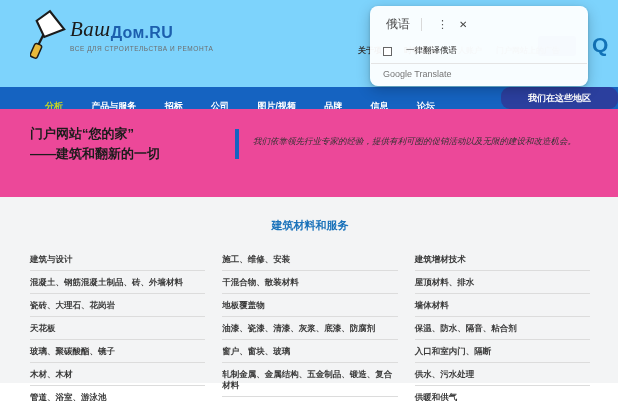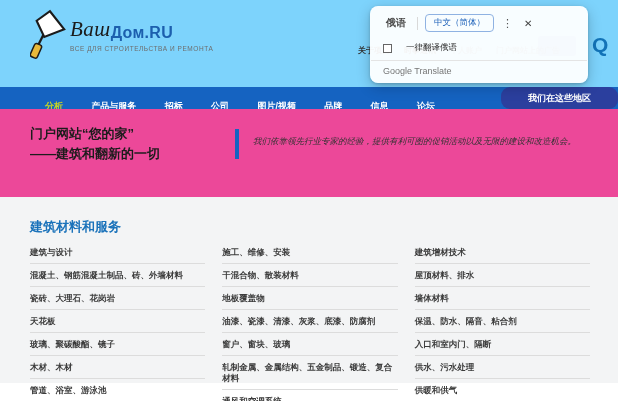--- a/index.html
+++ b/index.html
@@ -26,21 +26,21 @@
   .cta-btn { position:absolute; left:538px; top:36px; width:38px; height:20px;
     background:#2e62b5; border-radius:2px; opacity:.45; z-index:1; }
   .search-q { position:absolute; left:592px; top:34px; font-size:21px; font-weight:900;
     color:#1273b8; cursor:pointer; line-height:1; }
 
   
   .gt-popup { position:absolute; left:370px; top:6px; width:218px; z-index:5;
     background:rgba(255,255,255,.95); border-radius:8px;
     box-shadow:0 1px 3px rgba(0,0,0,.18), 0 4px 14px rgba(0,0,0,.22); }
   .gt-tabs { display:flex; align-items:center; padding:7px 10px 4px 12px; }
-  .gt-tab-src { font-size:10px; color:#4a4a4a; padding:3px 4px; cursor:pointer;font-weight:bold; }
+  .gt-tab-src { font-size:12px; color:#4a4a4a; padding:3px 4px; cursor:pointer; }
   .gt-vdiv { width:1px; height:13px; background:#d9d9d9; margin:0 7px; }
   .gt-tab-tgt { font-size:8.5px; color:#1a5fb8; border:1px solid #8fb2e2; border-radius:4px;
     padding:2px 8px; cursor:pointer; white-space:nowrap; }
   .gt-dots { font-size:11px; color:#555; margin-left:8px; cursor:pointer; }
   .gt-close { font-size:10px; color:#444; margin-left:11px; cursor:pointer; }
   .gt-check-row { display:flex; align-items:center; gap:14px; padding:5px 12px 6px 13px; }
   .gt-checkbox { width:9px; height:9px; border:1.2px solid #666; background:#fff; cursor:pointer; flex:none; }
   .gt-check-label { font-size:8.5px; color:#222; }
   .gt-hdiv { height:1px; background:#e4e4e4; margin:0 1px; }
   .gt-brand { font-size:9px; color:#767676; padding:5px 12px 7px 13px; }
@@ -57,21 +57,21 @@
   
   .hero { height:88px; background:#ec4899; display:flex; padding:15px 30px 0 30px; flex:none; }
   .hero-title { font-size:13px; font-weight:bold; color:#1c1c1c; line-height:1.55; width:205px; flex:none; }
   .hero-quote { display:flex; margin-left:0px; margin-top:5px; }
   .quote-bar { width:4px; background:#1563c1; height:30px; flex:none; margin-right:14px; }
   .quote-text { font-size:8.5px; font-style:italic; color:#333; width:372px; line-height:1.5; padding-top:6px; }
 
   
   .services { flex:1; background:linear-gradient(#f3f4f5 0,#f3f4f5 186px,#ffffff 186px);
     padding:21px 28px 0 30px; }
-  .services-title { font-size:13px; font-weight:bold; color:#1a72ba; margin-bottom:5px; }
+  .services-title { font-size:11px; font-weight:bold; color:#1a72ba; margin-bottom:15px;text-align:center; }
   .svc-cols { display:flex; gap:17px; }
   .svc-col { flex:1; min-width:0; }
   .svc-item { font-size:8.5px; font-weight:bold; color:#3b3b3b; line-height:1.3;
     padding:6px 2px 5px 0; border-bottom:1px solid #dcdcdc; cursor:pointer; }
 </style>
 </head>
 <body>
 
 <div class="page">
 
@@ -100,21 +100,20 @@
     </div>
 
     <div class="cta-btn"></div>
 
     <span class="search-q">Q</span>
 
     <div class="gt-popup">
       <div class="gt-tabs">
         <span class="gt-tab-src">俄语</span>
         <span class="gt-vdiv"></span>
-        <span class="gt-tab-tgt">中文（简体）</span>
         <span class="gt-dots">⋮</span>
         <span class="gt-close">✕</span>
       </div>
       <div class="gt-check-row">
         <span class="gt-checkbox"></span>
         <span class="gt-check-label">一律翻译俄语</span>
       </div>
       <div class="gt-hdiv"></div>
       <div class="gt-brand">Google Translate</div>
     </div>

